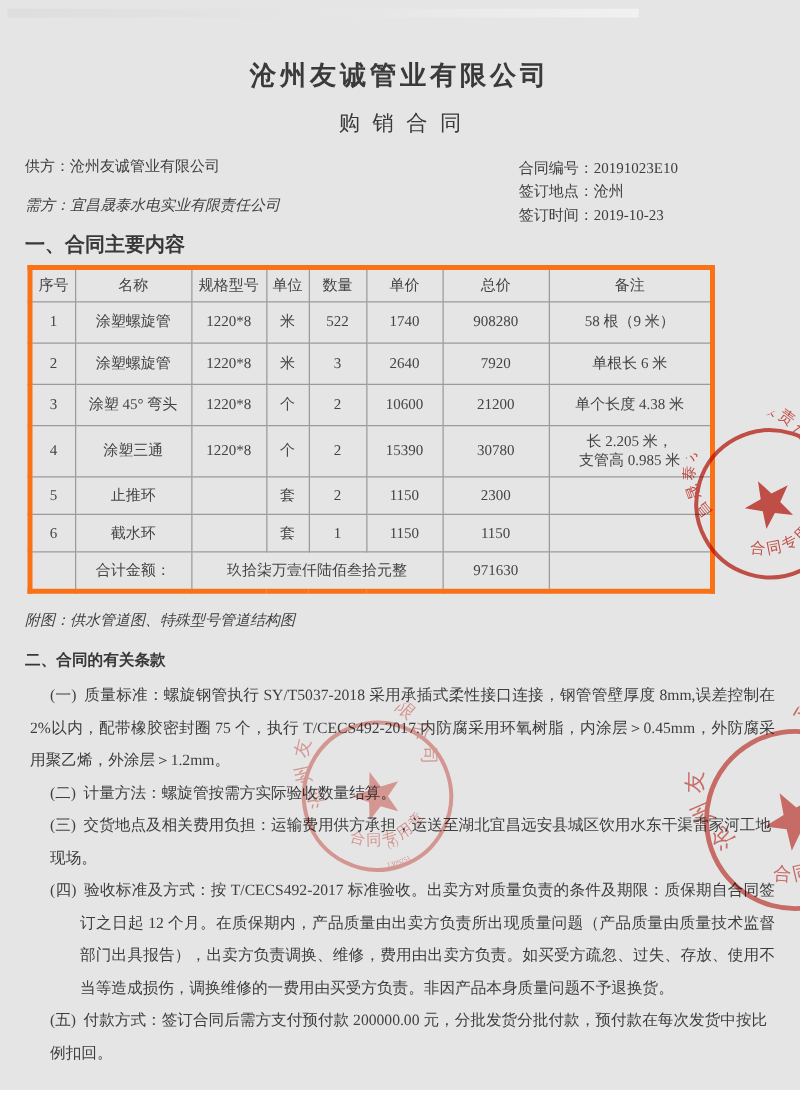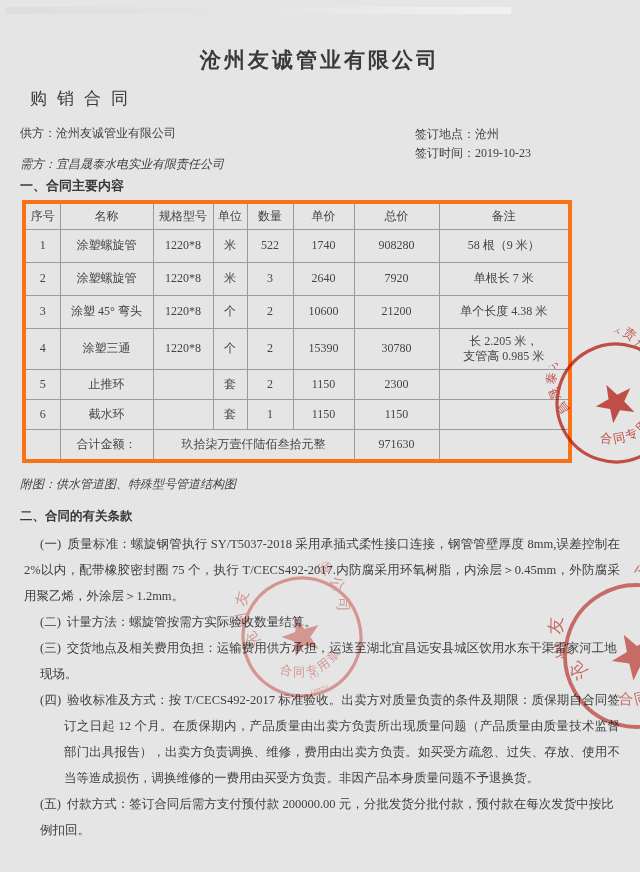--- a/index.html
+++ b/index.html
@@ -9,27 +9,27 @@
     font-family:"Liberation Serif","DejaVu Serif",serif;
     color:#3e3e3e;
   }
   .scan-strip {
     position:absolute; top:7px; left:6px; width:505px; height:7px;
     background:linear-gradient(90deg,#dcdcdc 0%,#e6e6e6 55%,#f4f4f4 100%);
     opacity:.8;
   }
   .content { position:relative; padding:46px 20px 0 20px; }
   .doc-title { text-align:center; font-size:21px; font-weight:600; letter-spacing:3px; color:#3a3a3a; margin:0; }
-  .doc-subtitle { font-size:17px; font-weight:500; letter-spacing:10px; color:#3a3a3a; margin:13px 0 0 0; text-indent:10px; }
+  .doc-subtitle { text-align:center; font-size:17px; font-weight:500; letter-spacing:10px; color:#3a3a3a; margin:13px 0 0 0; text-indent:10px; }
   .info-row { display:flex; justify-content:space-between; margin-top:15px; font-size:12px; }
   .parties .line { margin:0 0 14px 0; }
   .parties .line:last-child { margin-bottom:0;font-style:italic; }
   .meta { width:205px; line-height:19px; }
   .meta .line { white-space:nowrap; }
-  .sec-heading { font-size:13px; font-weight:600; margin:4px 0 0 0; color:#383838; }
+  .sec-heading { font-size:16px; font-weight:600; margin:4px 0 0 0; color:#383838; }
   table.items {
     border-collapse:collapse; table-layout:fixed; width:548px;
     margin:5px 0 0 2px; font-size:12px; color:#444;
     border:4px solid #f97316;
   }
   table.items th, table.items td {
     border:1px solid #9b9b9b; text-align:center; vertical-align:middle;
     padding:1px 2px; font-weight:normal; overflow:hidden;
   }
   table.items thead tr { height:27px; }
@@ -65,20 +65,21 @@
   <div class="content">
     <h1 class="doc-title">沧州友诚管业有限公司</h1>
     <h2 class="doc-subtitle">购销合同</h2>
 
     <div class="info-row">
       <div class="parties">
         <p class="line"><span>供方：</span><span>沧州友诚管业有限公司</span></p>
         <p class="line"><span>需方：</span><span>宜昌晟泰水电实业有限责任公司</span></p>
       </div>
       <div class="meta">
+        <div class="line"><span>合同编号：</span><span>20191023E10</span></div>
         <div class="line"><span>签订地点：</span><span>沧州</span></div>
         <div class="line"><span>签订时间：</span><span>2019-10-23</span></div>
       </div>
     </div>
 
     <p class="sec-heading">一、合同主要内容</p>
 
     <table class="items">
       <colgroup>
         <col style="width:36px">
@@ -114,21 +115,21 @@
           <td class="remark">58 根（9 米）</td>
         </tr>
         <tr class="r-std">
           <td>2</td>
           <td>涂塑螺旋管</td>
           <td>1220*8</td>
           <td>米</td>
           <td>3</td>
           <td>2640</td>
           <td>7920</td>
-          <td class="remark">单根长 7 米</td>
+          <td class="remark">单根长 6 米</td>
         </tr>
         <tr class="r-std">
           <td>3</td>
           <td>涂塑 45° 弯头</td>
           <td>1220*8</td>
           <td>个</td>
           <td>2</td>
           <td>10600</td>
           <td>21200</td>
           <td class="remark">单个长度 4.38 米</td>

